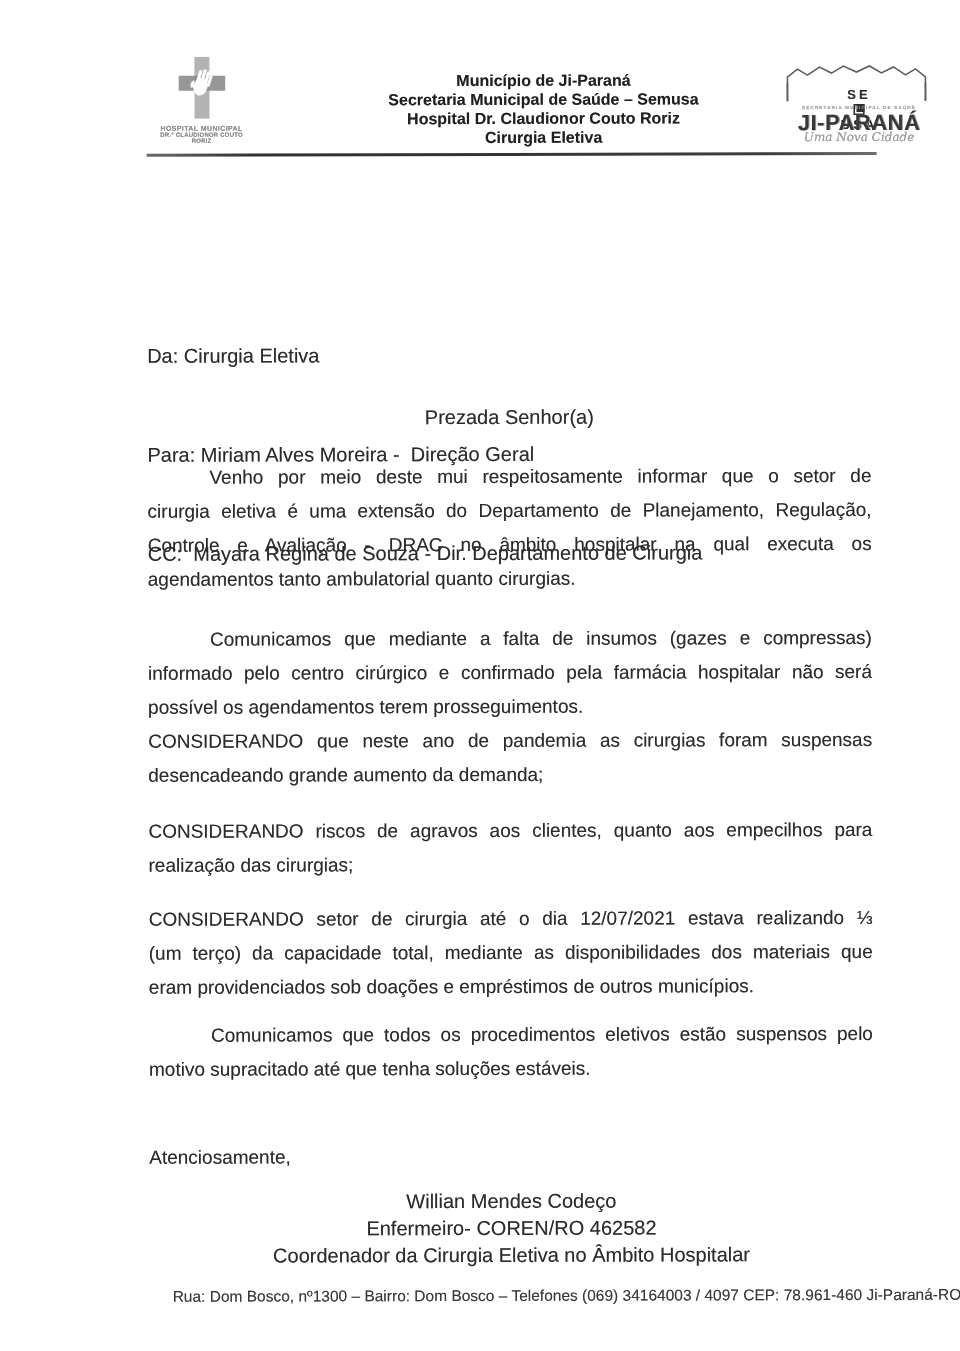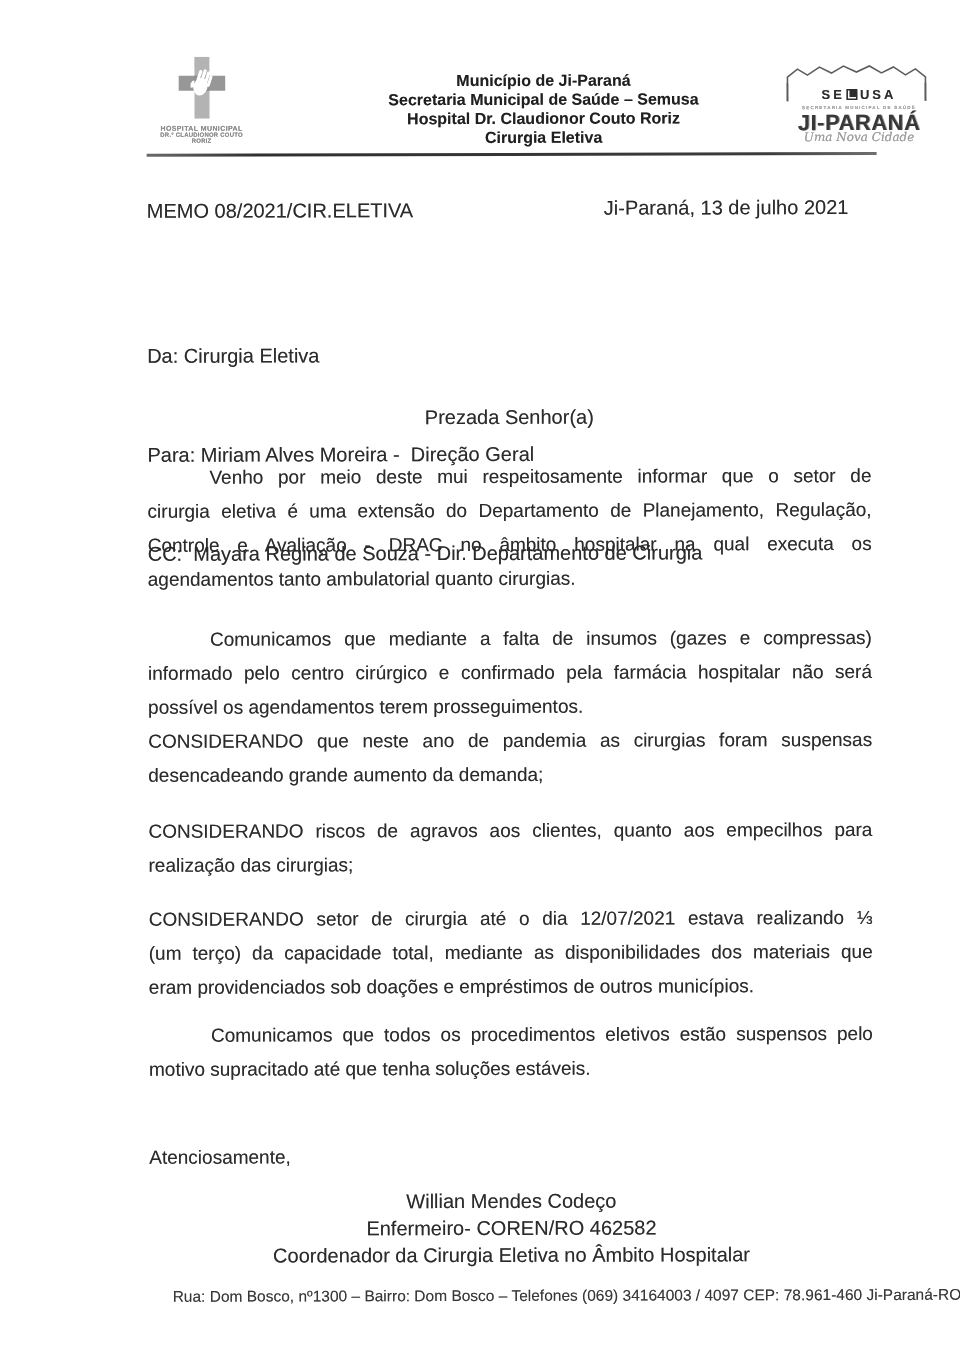--- a/index.html
+++ b/index.html
@@ -21,21 +21,21 @@
   .hospital-logo .lt1 { font-size: 7px; letter-spacing: 0.4px; }
   .hospital-logo .lt2 { font-size: 6px; letter-spacing: 0.2px; }
 
   .org-block { position: absolute; left: 330px; top: 71px; width: 430px; text-align: center;
     font-weight: bold; font-size: 16px; line-height: 19px; color: #1f1f1f; }
 
   .semusa { position: absolute; left: 783px; top: 64px; width: 155px; text-align: center; }
   .semusa .roof { position: absolute; left: 0; top: 0; }
   .semusa .semusa-label { position: absolute; left: 0; top: 24px; width: 100%;
     font-weight: bold; font-size: 13px; letter-spacing: 3px; color: #2d2d2d;
-    display: flex; align-items: center; justify-content: center; gap: 2px; }
+    display: flex; align-items: center; justify-content: center; gap: 2px; flex-direction: column; }
   .semusa .m-square { display: inline-block; width: 11px; height: 11px; background: #2d2d2d;
     box-shadow: inset 0 0 0 1.5px #2d2d2d, inset 3px -3px 0 0 #fff; }
   .semusa .sublabel { position: absolute; left: 0; top: 42px; width: 100%;
     font-size: 4.5px; letter-spacing: 1.2px; color: #a9a9a9; font-weight: bold; }
   .semusa .city { position: absolute; left: 0; top: 47px; width: 100%;
     font-weight: bold; font-size: 22px; letter-spacing: 0.5px; color: #383838;
     text-shadow: 1px 0 0 #9a9a9a; }
   .semusa .tagline { position: absolute; left: 0; top: 67px; width: 100%;
     font-family: "DejaVu Serif", serif; font-style: italic; font-size: 12px; color: #9f9f9f; }
 
@@ -112,22 +112,20 @@
       <span>USA</span>
     </div>
     <div class="sublabel">SECRETARIA MUNICIPAL DE SAÚDE</div>
     <div class="city">JI-PARANÁ</div>
     <div class="tagline">Uma Nova Cidade</div>
   </div>
 
   <div class="header-rule"></div>
 
   <div class="memo-row">
-    <span>MEMO 08/2021/CIR.ELETIVA</span>
-    <span class="date">Ji-Paraná, 13 de julho 2021</span>
   </div>
 
   <div class="addr-block">
     <div>Da: Cirurgia Eletiva</div>
     <div>Para: Miriam Alves Moreira -  Direção Geral</div>
     <div>CC:  Mayara Regina de Souza - Dir. Departamento de Cirurgia</div>
   </div>
 
   <div class="salutation">Prezada Senhor(a)</div>
 

